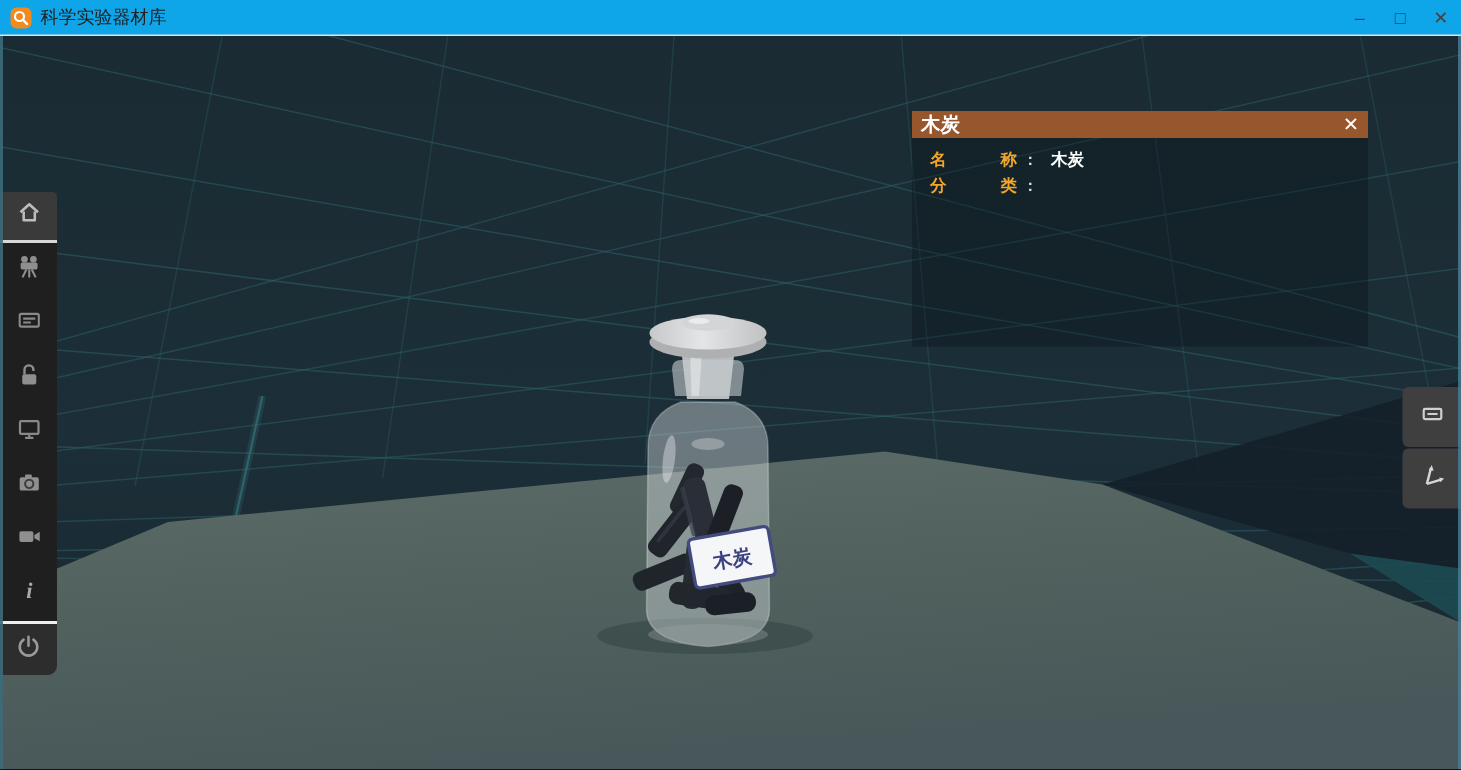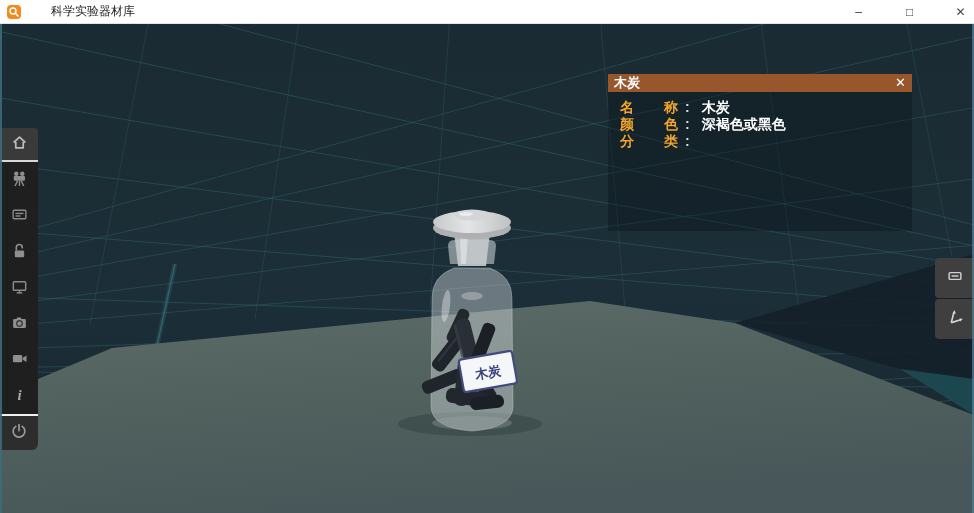--- a/index.html
+++ b/index.html
@@ -1,21 +1,21 @@
 <!DOCTYPE html>
 <html><head>
 <meta charset="utf-8">
 <style>
   html,body{margin:0;padding:0;background:#000;}
   *{box-sizing:border-box;}
   .window{position:relative;width:974px;height:513px;overflow:hidden;
     font-family:"Liberation Sans","DejaVu Sans",sans-serif;background:#1b2c34;}
   
-  .titlebar{position:absolute;left:0;top:0;width:974px;height:24px;background:#ffffff;
-    display:flex;align-items:center;border-bottom:1px solid #e3e3e3;gap:24px;}
+  .titlebar{position:absolute;left:0;top:0;width:974px;height:24px;background:#0ea5e9;
+    display:flex;align-items:center;border-bottom:1px solid #e3e3e3;}
   .app-icon{width:14px;height:14px;margin:0 6px 0 7px;border-radius:4px;background:#f28a1e;
     position:relative;flex:0 0 auto;}
   .app-icon svg{position:absolute;left:1px;top:1px;}
   .win-title{font-size:12px;color:#222;}
   .tb-spacer{flex:1;}
   .tb-btn{width:27px;height:24px;display:flex;align-items:center;justify-content:center;
     font-size:12px;color:#444;cursor:default;}
   
   .scene{position:absolute;left:0;top:24px;width:974px;height:489px;overflow:hidden;
     background:linear-gradient(180deg,#1a2b33 0%,#1c2e37 55%,#172730 100%);}
@@ -32,21 +32,21 @@
   
   .right-toolbar{position:absolute;right:0;top:234px;display:flex;flex-direction:column;gap:1px;}
   .rt-btn{width:39px;height:40px;background:#3f3f3f;border-radius:4px 0 0 4px;
     display:flex;align-items:center;justify-content:center;cursor:pointer;}
   
   .info-panel{position:absolute;left:608px;top:50px;width:304px;}
   .panel-header{height:18px;background:#97562c;display:flex;align-items:center;padding:0 6px;}
   .panel-title{color:#fff;font-size:13px;font-weight:bold;line-height:18px;}
   .panel-close{margin-left:auto;color:#fff;font-size:13px;font-weight:bold;cursor:pointer;line-height:18px;}
   .panel-body{background:rgba(6,16,22,.33);padding:7px 0 10px 12px;min-height:139px;}
-  .info-row{font-size:14px;line-height:17px;white-space:nowrap;}
+  .info-row{font-size:11px;line-height:17px;white-space:nowrap;}
   .info-row.gap{}
   .lbl{display:inline-block;width:58px;color:#f2a52b;font-weight:bold;
     text-align:justify;text-align-last:justify;vertical-align:top;}
   .colon{color:#d9dddf;font-weight:bold;margin:0 12px 0 7px;}
   .val{color:#ffffff;font-weight:bold;}
   
   .bottle{position:absolute;left:412px;top:178px;}
 </style>
 </head>
 <body>
@@ -272,23 +272,20 @@
 
     <div class="info-panel">
       <div class="panel-header">
         <span class="panel-title">木炭</span>
         <span class="panel-close">✕</span>
       </div>
       <div class="panel-body">
         <div class="info-row">
           <span class="lbl">名称</span><span class="colon">:</span><span class="val">木炭</span>
         </div>
-        <div class="info-row">
-          <span class="lbl">颜色</span><span class="colon">:</span><span class="val">深褐色或黑色</span>
-        </div>
         <div class="info-row gap">
           <span class="lbl">分类</span><span class="colon">:</span><span class="val"></span>
         </div>
       </div>
     </div>
 
     <div class="edge-strip-left"></div>
     <div class="edge-strip-right"></div>
   </div>
 </div>

